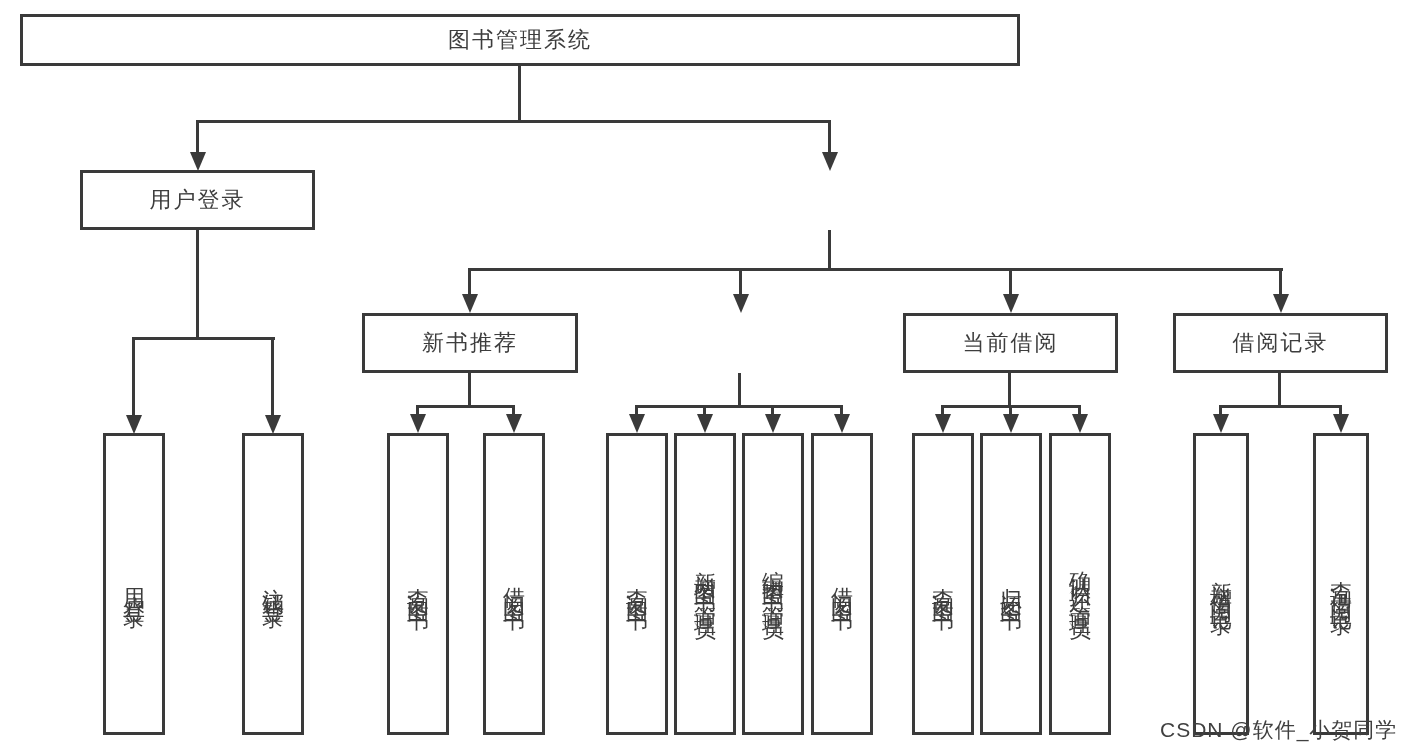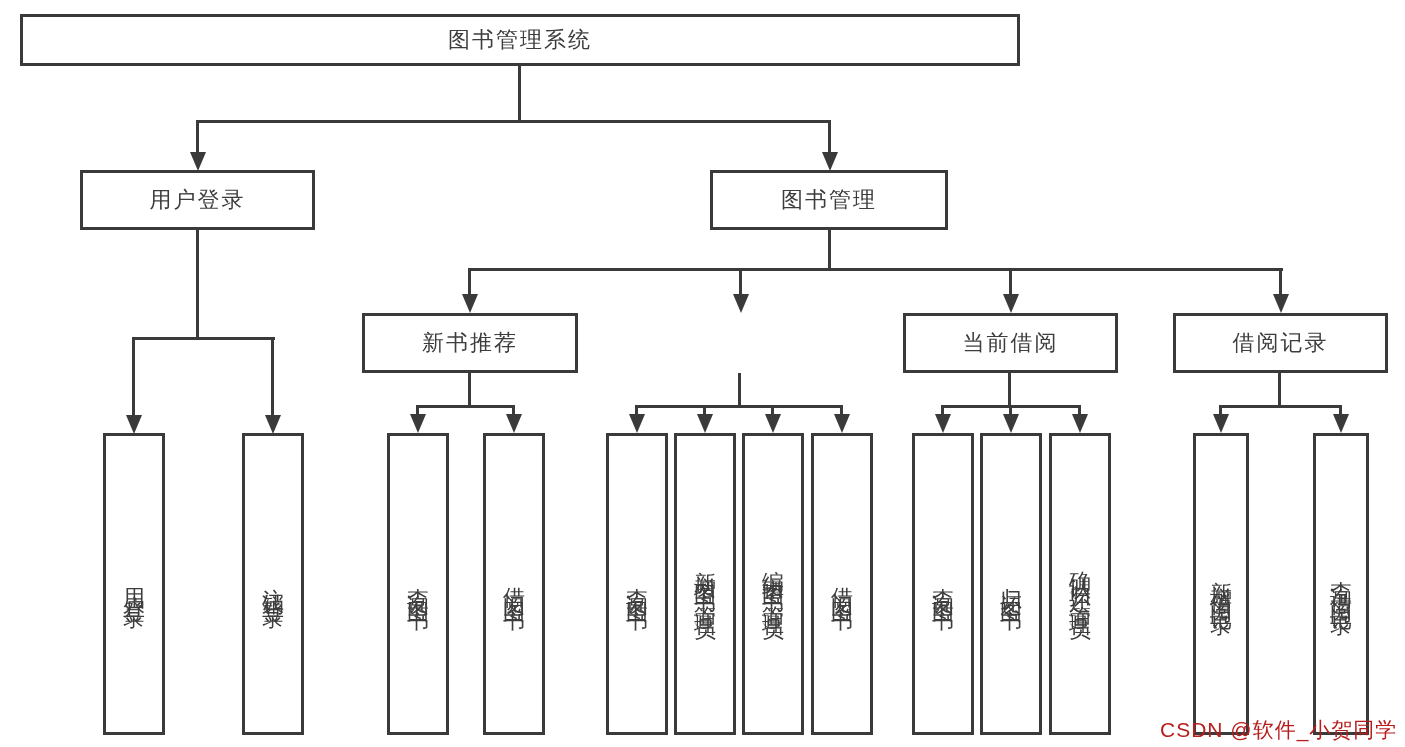--- a/index.html
+++ b/index.html
@@ -19,44 +19,41 @@
   }
   .hline { position:absolute; height:3px; background:#3a3a3a; }
   .vline { position:absolute; width:3px;  background:#3a3a3a; }
   .arr {
     position:absolute; width:0; height:0;
     border-left:8px solid transparent; border-right:8px solid transparent;
     border-top:19px solid #3a3a3a;
   }
   .wm {
     position:absolute; left:1160px; top:716px; z-index:5;
-    font-size:21px; color:#b91c1c; letter-spacing:1px; white-space:nowrap;
+    font-size:21px; color:#404040; letter-spacing:1px; white-space:nowrap;
   }
 </style>
 </head>
 <body>
 
 <div class="stage">
 
   <div class="box" style="left:20px;top:14px;width:1000px;height:52px">
     <span>图书管理系统</span>
   </div>
 
   <div class="vline" style="left:518px;top:66px;height:56px"></div>
   <div class="hline" style="left:196px;top:120px;width:635px"></div>
   <div class="vline" style="left:196px;top:120px;height:34px"></div>
   <div class="arr" style="left:190px;top:152px"></div>
   <div class="vline" style="left:828px;top:120px;height:34px"></div>
   <div class="arr" style="left:822px;top:152px"></div>
 
   <div class="box" style="left:80px;top:170px;width:235px;height:60px">
     <span>用户登录</span>
-  </div>
-  <div class="box" style="left:710px;top:170px;width:238px;height:60px">
-    <span>图书管理</span>
   </div>
 
   <div class="vline" style="left:196px;top:230px;height:109px"></div>
   <div class="hline" style="left:132px;top:337px;width:143px"></div>
   <div class="vline" style="left:132px;top:337px;height:80px"></div>
   <div class="arr" style="left:126px;top:415px"></div>
   <div class="vline" style="left:271px;top:337px;height:80px"></div>
   <div class="arr" style="left:265px;top:415px"></div>
 
   <div class="vline" style="left:828px;top:230px;height:40px"></div>

